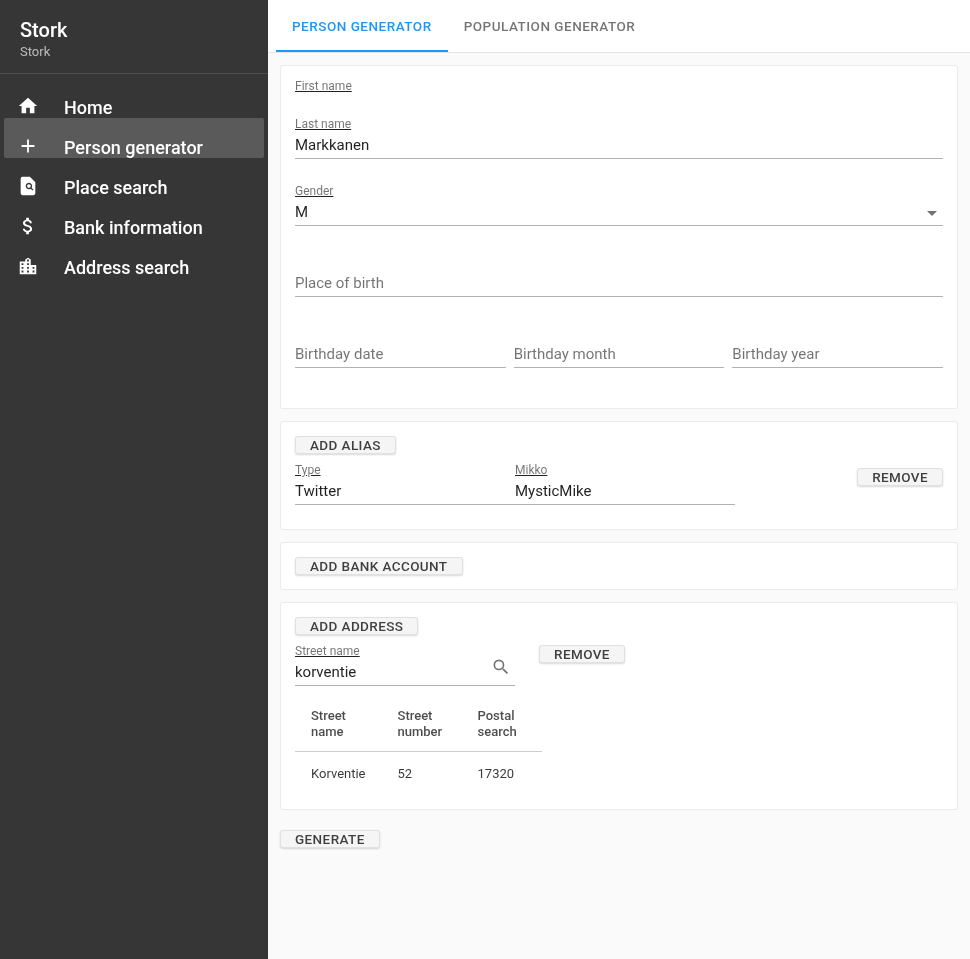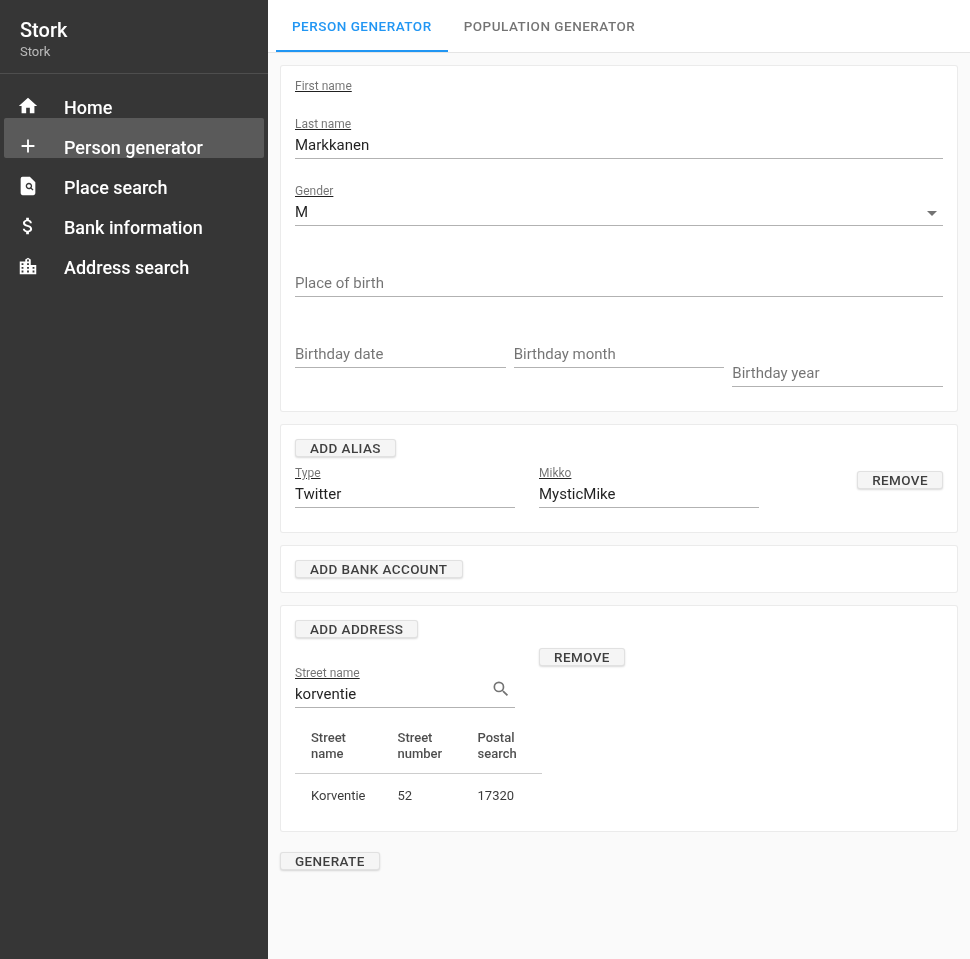--- a/index.html
+++ b/index.html
@@ -103,21 +103,21 @@
   .generate-wrap {
     margin: 20px 12px 0 12px;
   }
 
   
   .field {
     position: relative;
     margin-bottom: 26px;
     text-decoration: underline;
   }
-  .field:last-child { margin-bottom: 10px; margin-top: 19px; }
+  .field:last-child { margin-bottom: 10px; }
   .field label {
     font-size: 12px;
     color: rgba(0,0,0,0.55);
     display: block;
     line-height: 1;
   }
   .field input, .field .value {
     width: 100%;
     border: none;
     border-bottom: 1px solid rgba(0,0,0,0.30);
@@ -172,21 +172,20 @@
     letter-spacing: 0.4px;
     text-transform: uppercase;
     cursor: pointer;
     user-select: none;
     font-family: inherit;
   }
   .card .btn-top { margin-bottom: 10px; }
 
   .alias-row {
     display: flex;
-    gap: 24px;
     align-items: flex-start;
   }
   .alias-row .field { flex: 0 0 220px; margin-bottom: 10px; }
   .alias-row .spacer { flex: 1; }
   .alias-row .remove-wrap { padding-top: 4px; }
 
   .address-row {
     display: flex;
     gap: 24px;
     align-items: flex-start;

